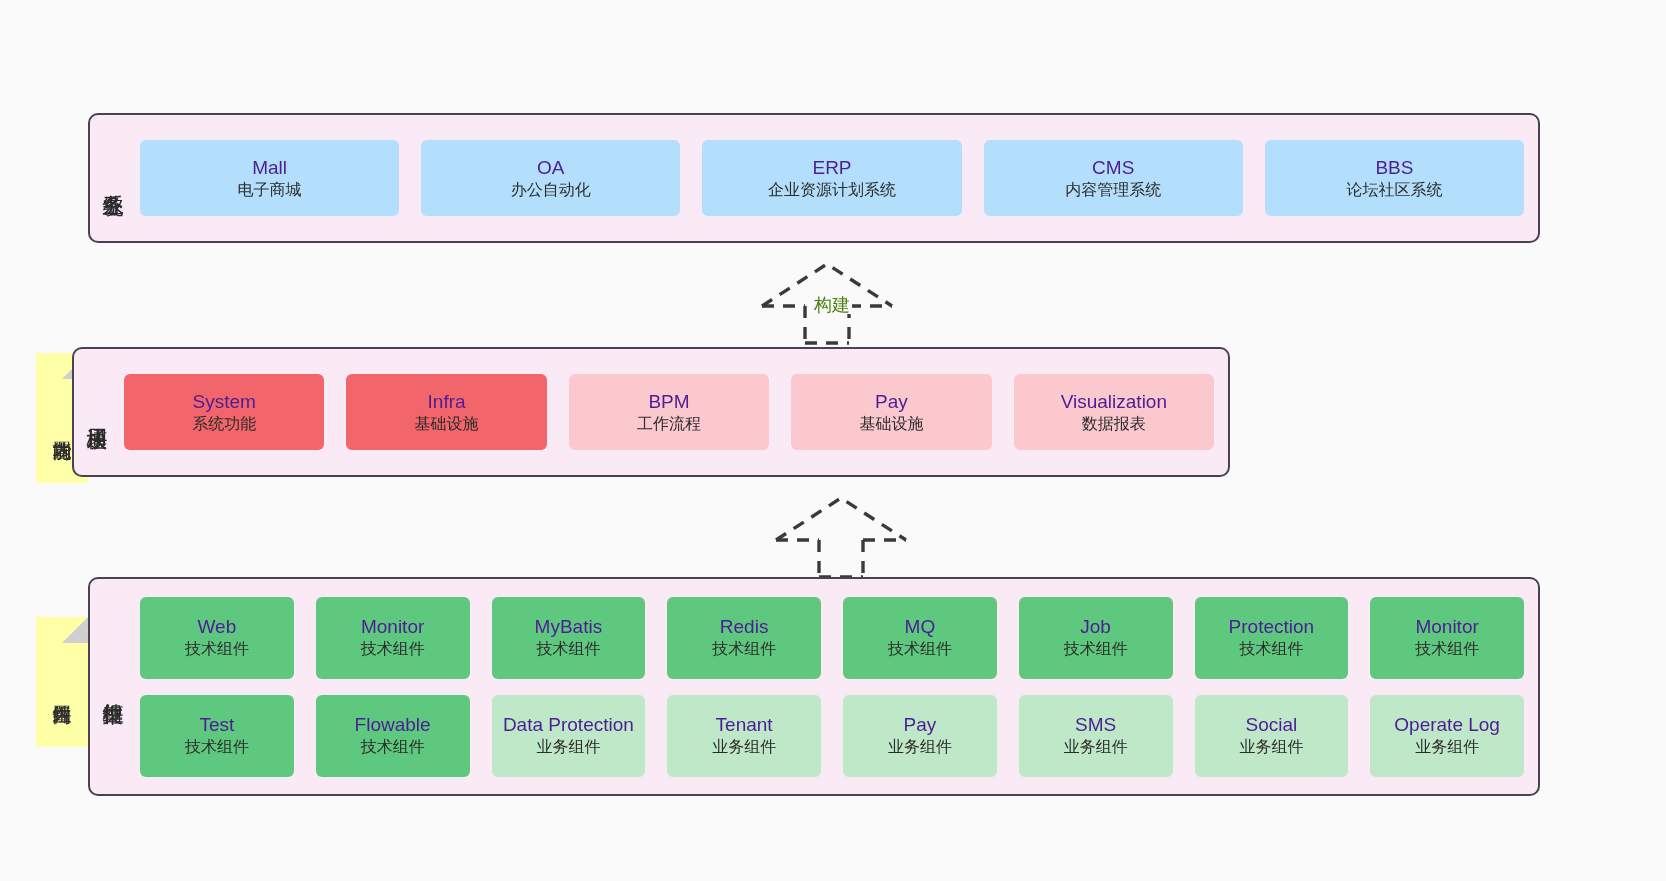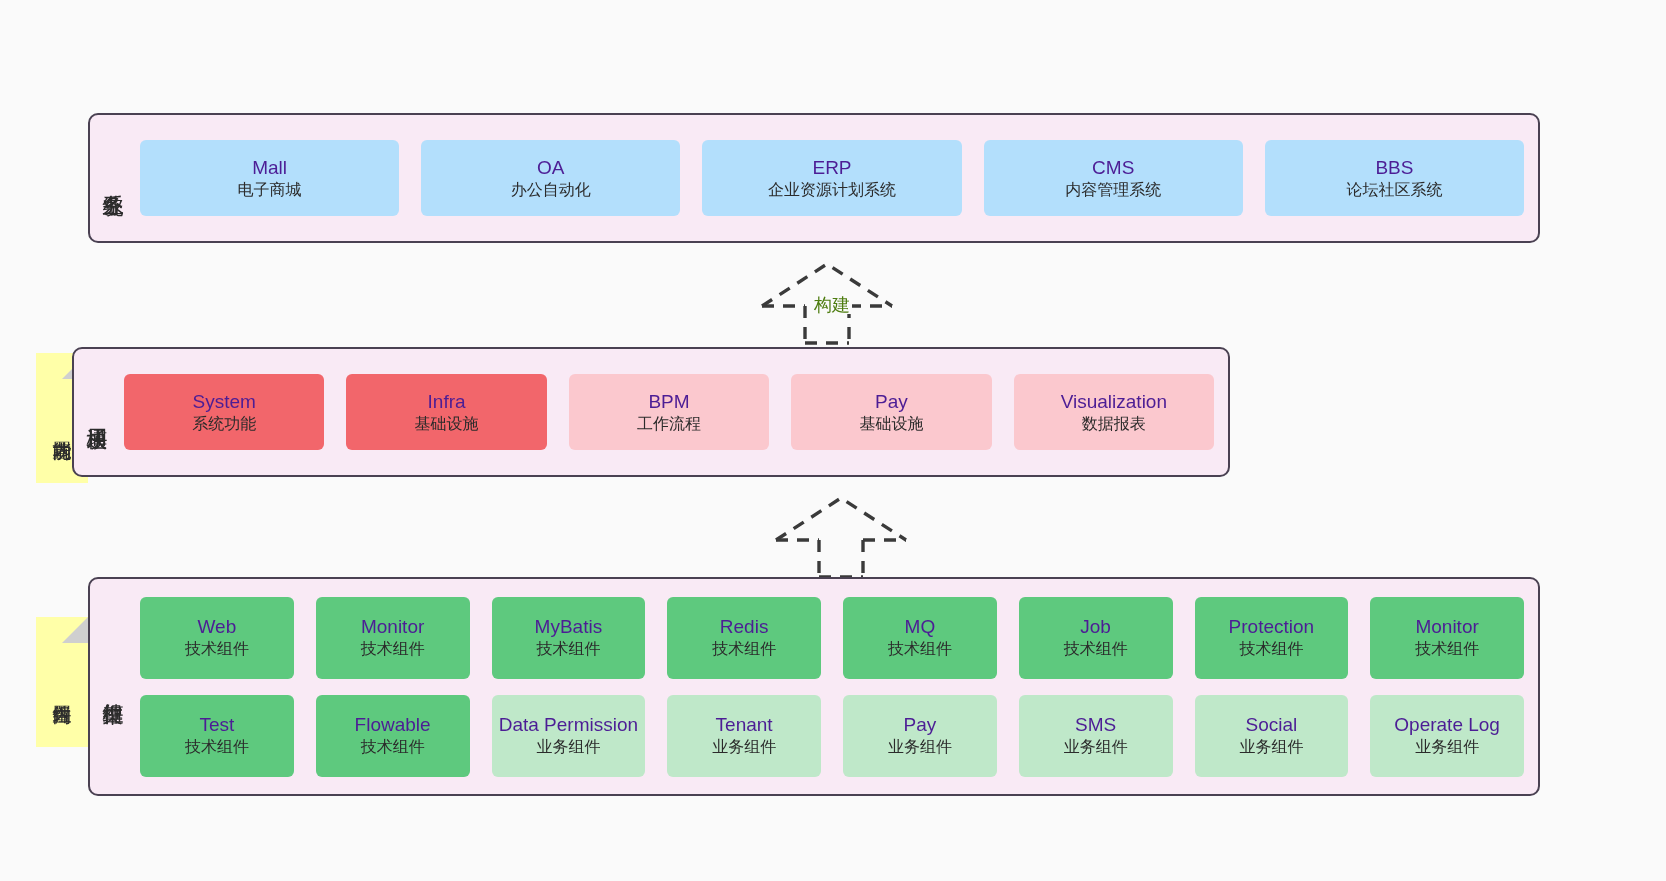--- a/index.html
+++ b/index.html
@@ -307,21 +307,21 @@
       <div class="row">
         <div class="node c-green">
           <span class="n-title">Test</span>
           <span class="n-sub">技术组件</span>
         </div>
         <div class="node c-green">
           <span class="n-title">Flowable</span>
           <span class="n-sub">技术组件</span>
         </div>
         <div class="node c-lightgreen">
-          <span class="n-title">Data Permission</span>
+          <span class="n-title">Data Protection</span>
           <span class="n-sub">业务组件</span>
         </div>
         <div class="node c-lightgreen">
           <span class="n-title">Tenant</span>
           <span class="n-sub">业务组件</span>
         </div>
         <div class="node c-lightgreen">
           <span class="n-title">Pay</span>
           <span class="n-sub">业务组件</span>
         </div>

